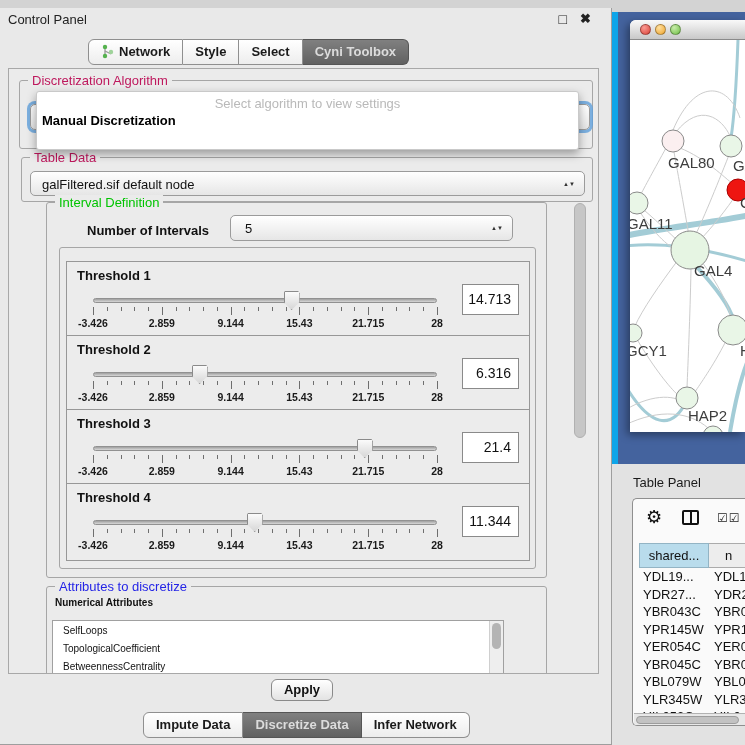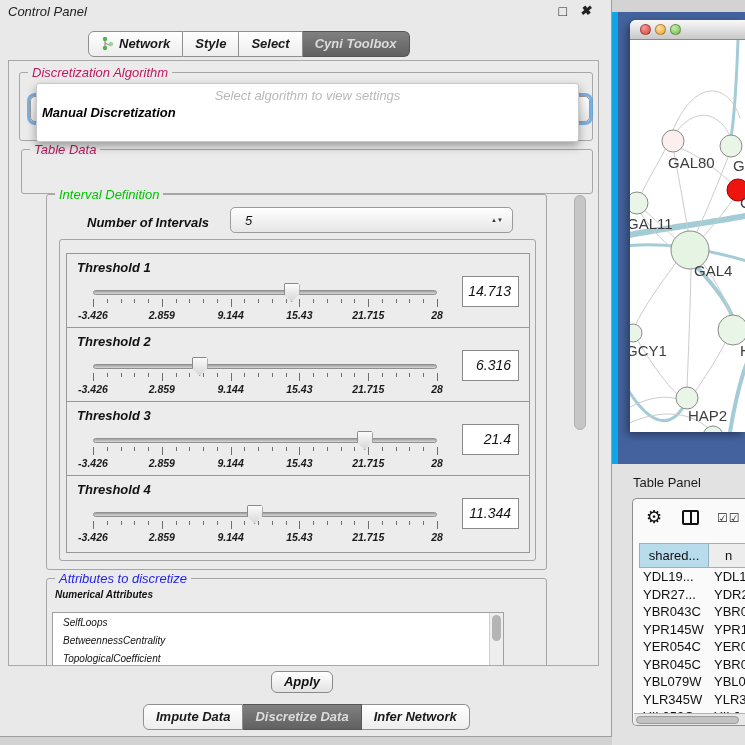--- a/index.html
+++ b/index.html
@@ -1,21 +1,21 @@
 <!DOCTYPE html>
 <html><head>
 <meta charset="utf-8">
 <style>
   * { margin:0; padding:0; box-sizing:border-box; }
   html,body { width:745px; height:745px; overflow:hidden; background:#d3d3d3;
     font-family:"Liberation Sans", sans-serif; -webkit-font-smoothing:antialiased; }
 
   
-  .control-panel { position:absolute; left:0; top:0; width:612px; height:737px;
-    background:#e9e9e9; border-right:1px solid #9e9e9e; border-bottom:1px solid #9e9e9e;font-style:italic; }
+  .control-panel { position:absolute; left:0; top:8px; width:612px; height:737px;
+    background:#e9e9e9; border-right:1px solid #9e9e9e; border-bottom:1px solid #9e9e9e; }
   .titlebar { position:absolute; left:0; top:0; width:100%; height:24px; }
   .titlebar .title { position:absolute; left:8px; top:4px; font-size:13px; color:#222; }
   .tb-icon { position:absolute; top:3px; font-size:13px; color:#222; cursor:default; }
   .tb-min { right:44px; font-size:14px; }
   .tb-close { right:20px; font-weight:bold; }
 
   
   .seg { position:absolute; display:flex; }
   .segitem { border:1px solid #8f8f8f; border-left:none;
     background:linear-gradient(#ffffff,#ededed); padding:4px 12px 5px 12px;
@@ -172,20 +172,24 @@
       </div>
     </div>
 
     <div class="popup">
       <div class="hint">Select algorithm to view settings</div>
       <div class="opt b" style="top:21px;">Manual Discretization</div>
     </div>
 
     <div class="group" style="left:12px; top:88px; width:572px; height:45px;">
       <span class="glabel">Table Data</span>
+      <div class="combo" style="left:8px; top:13px; width:555px; height:25px;">
+        <span class="cval">galFiltered.sif default node</span>
+        <span class="stepper">▲▼</span>
+      </div>
     </div>
 
     <div class="group" style="left:37px; top:133px; width:501px; height:376px;">
       <span class="glabel green">Interval Definition</span>
 
       <span style="position:absolute; left:40px; top:20px; font-size:13px; font-weight:bold; color:#111;">Number of Intervals</span>
       <div class="combo" style="left:183px; top:12px; width:283px; height:26px;">
         <span class="cval" style="left:14px;">5</span>
         <span class="stepper">▲▼</span>
       </div>
@@ -371,22 +375,22 @@
           </div>
         </div>
       </div>
     </div>
 
     <div class="group" style="left:37px; top:517px; width:501px; height:120px;">
       <span class="glabel blue">Attributes to discretize</span>
       <span style="position:absolute; left:8px; top:10px; font-size:10px; font-weight:bold; color:#111;">Numerical Attributes</span>
       <div class="attr-list">
         <div class="attr-item">SelfLoops</div>
+        <div class="attr-item">TopologicalCoefficient</div>
         <div class="attr-item">BetweennessCentrality</div>
-        <div class="attr-item">TopologicalCoefficient</div>
         <div class="attr-scroll">
           <div class="thumbv"></div>
         </div>
       </div>
     </div>
 
     <div class="panel-vscroll">
       <div class="thumbv"></div>
     </div>
   </div>

